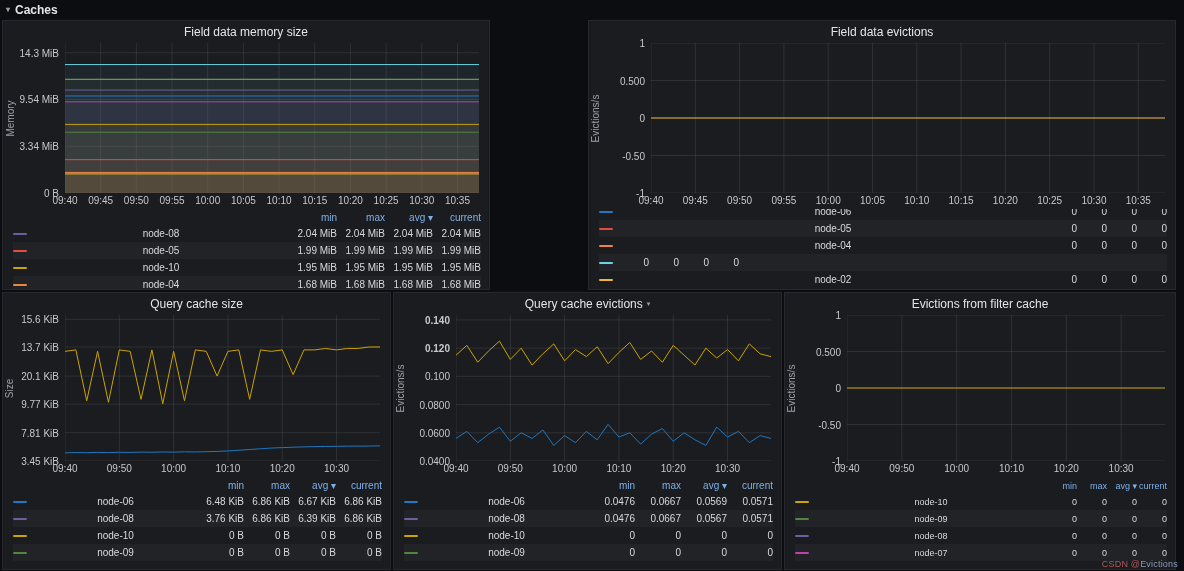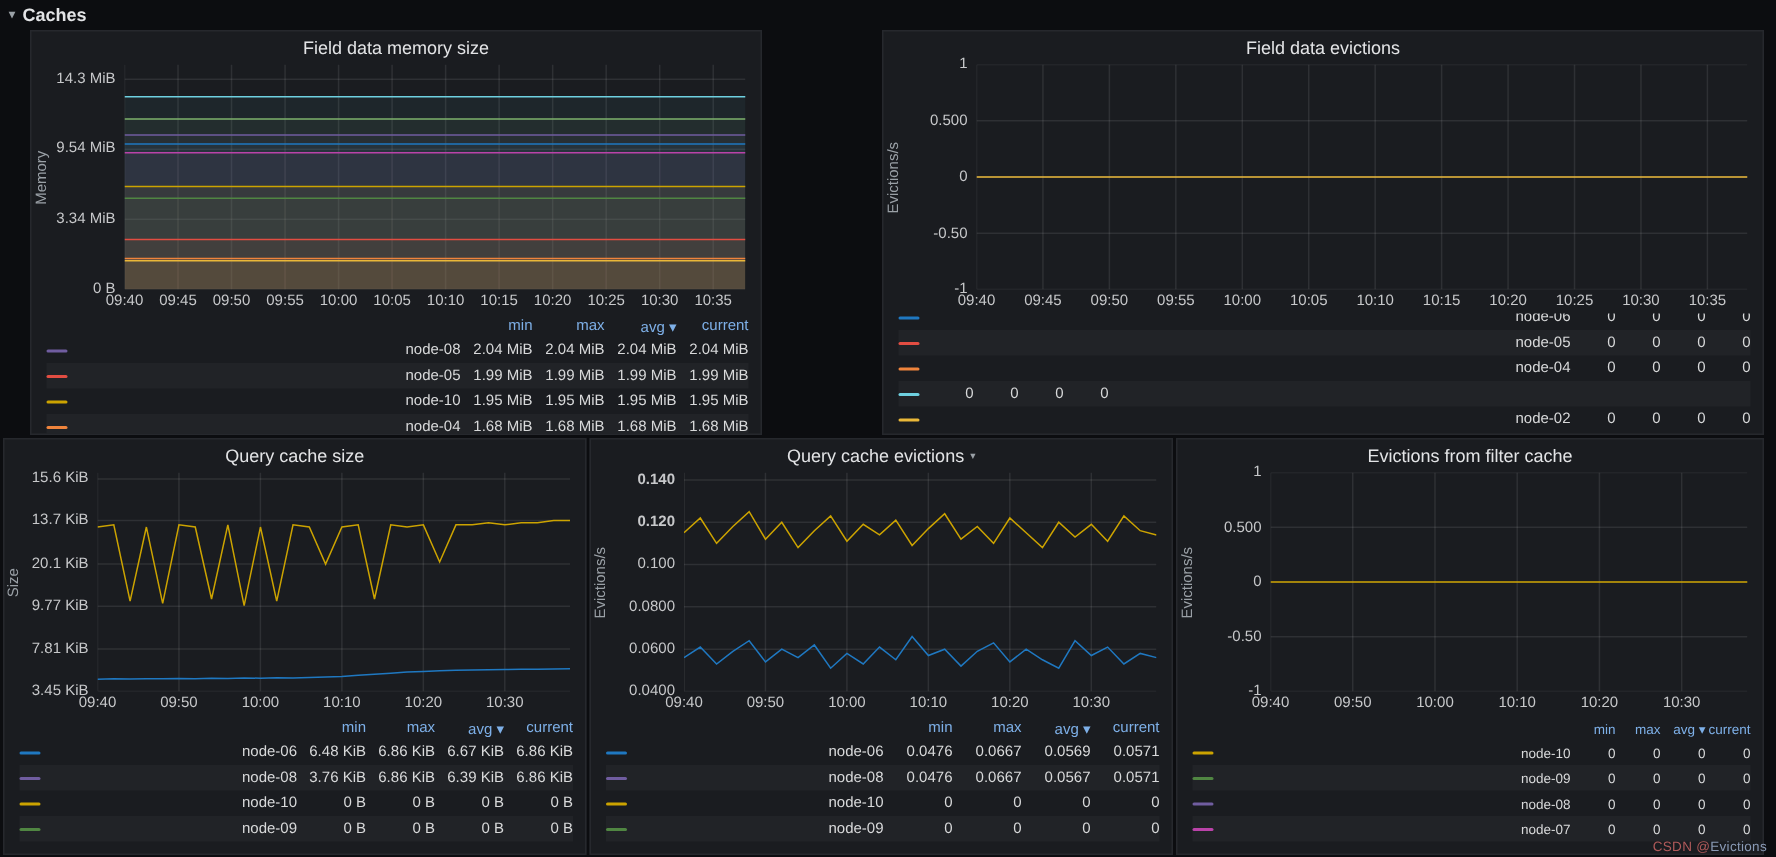--- a/index.html
+++ b/index.html
@@ -21,29 +21,29 @@
   .plot svg{position:absolute;inset:0;width:100%;height:100%}
   .grid{stroke:rgba(255,255,255,0.09);stroke-width:1}
   .x-ticks{height:16px;flex:none;position:relative;margin-left:62px;margin-right:10px}
   .xtick{position:absolute;top:2px;transform:translateX(-50%);font-size:10px;color:#c7c8ca;white-space:nowrap}
   .legend{flex:1;padding:1px 8px 0 10px;overflow:hidden;font-size:10px}
   .legend-header{display:flex;justify-content:flex-end;align-items:center;height:15px;color:#7eb0e8}
   .legend-rows .lrow{display:flex;align-items:center;height:17px}
   .legend-rows .lrow:nth-child(even){background:rgba(255,255,255,0.03)}
   .clip-top .lrow:first-child{margin-top:-7px}
   .licon{width:14px;height:2px;border-radius:1px;margin-right:6px;flex:none}
-  .lname{flex:1;text-align:right;color:#d8d9da;cursor:pointer}
+  .lname{flex:1;text-align:center;color:#d8d9da;cursor:pointer}
   .lvals{display:flex}
   .lcol{width:46px;text-align:right;white-space:nowrap}
   .p1 .lcol{width:48px}
   .p2 .lcol{width:30px}
   .p3 .lcol,.p4 .lcol{width:46px}
   .p5 .lcol{width:30px}
   .p5 .legend{font-size:9px}
-  .p1{left:20px;top:20px;width:488px;height:270px}
+  .p1{left:2px;top:20px;width:488px;height:270px}
   .p2{left:588px;top:20px;width:588px;height:270px}
   .p3{left:2px;top:292px;width:389px;height:278px}
   .p4{left:393px;top:292px;width:389px;height:278px}
   .p5{left:784px;top:292px;width:392px;height:278px}
   .watermark{position:absolute;right:6px;bottom:2px;font-size:9px;letter-spacing:.2px}
   .wm-prefix{color:#b05a5a}
   .wm-name{color:#8a9ab5}
 </style>
 </head>
 <body>

